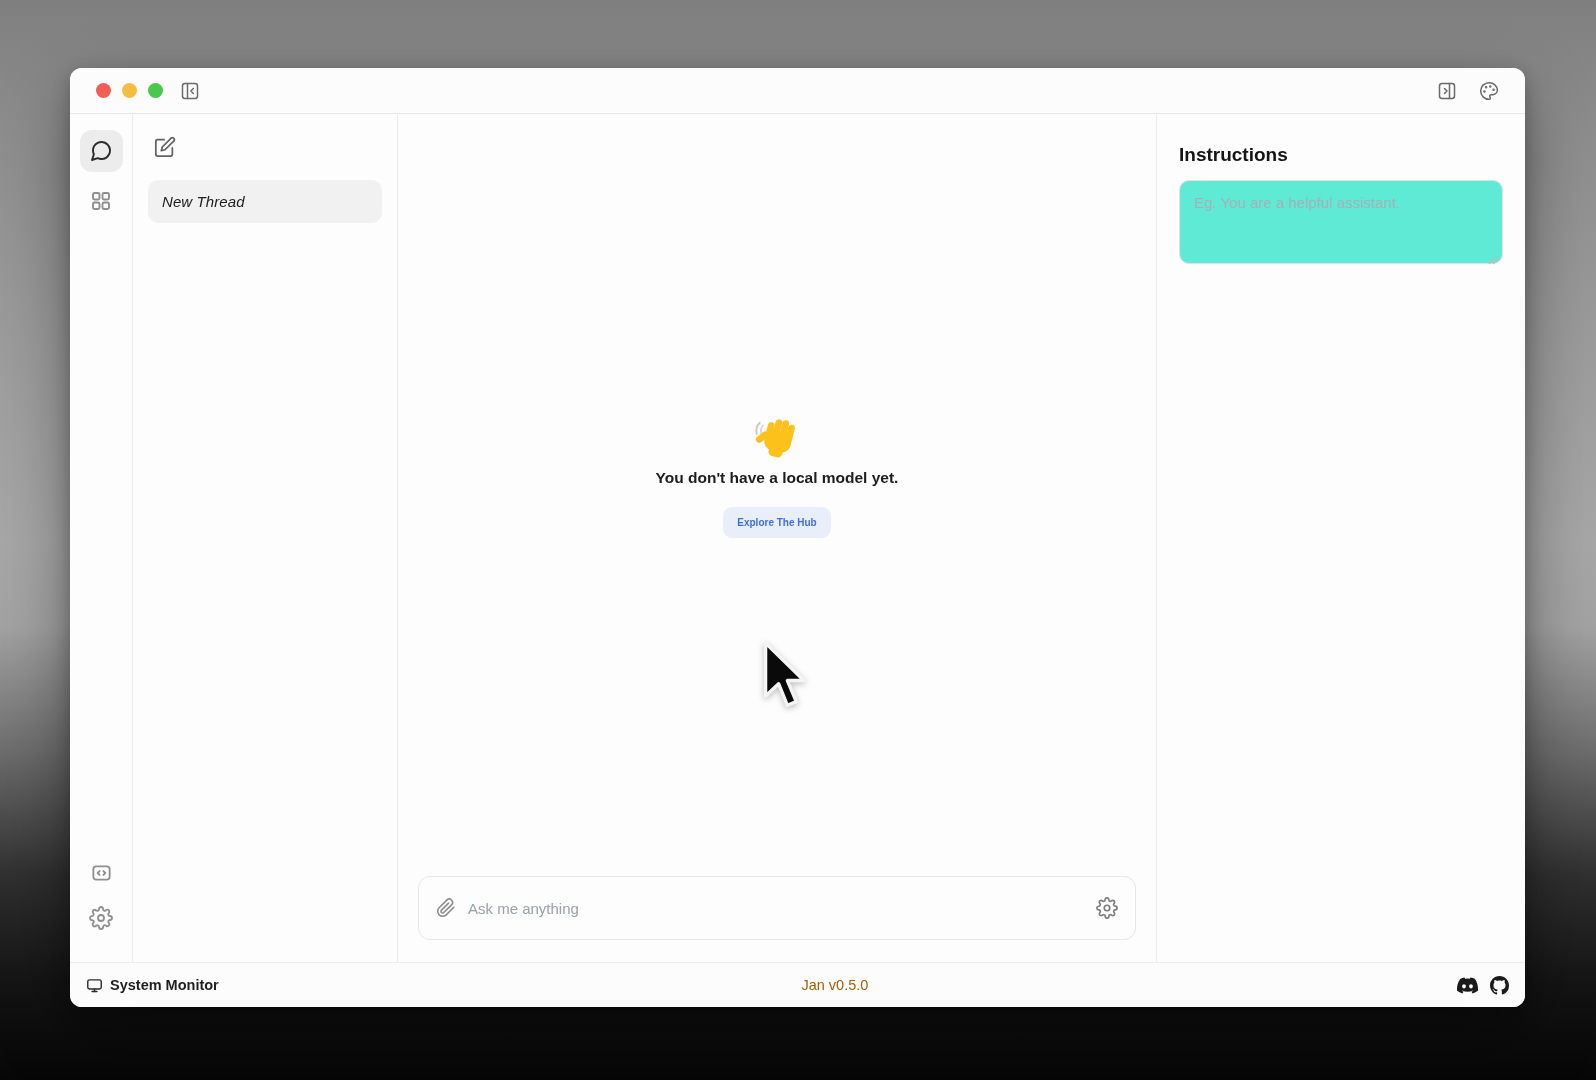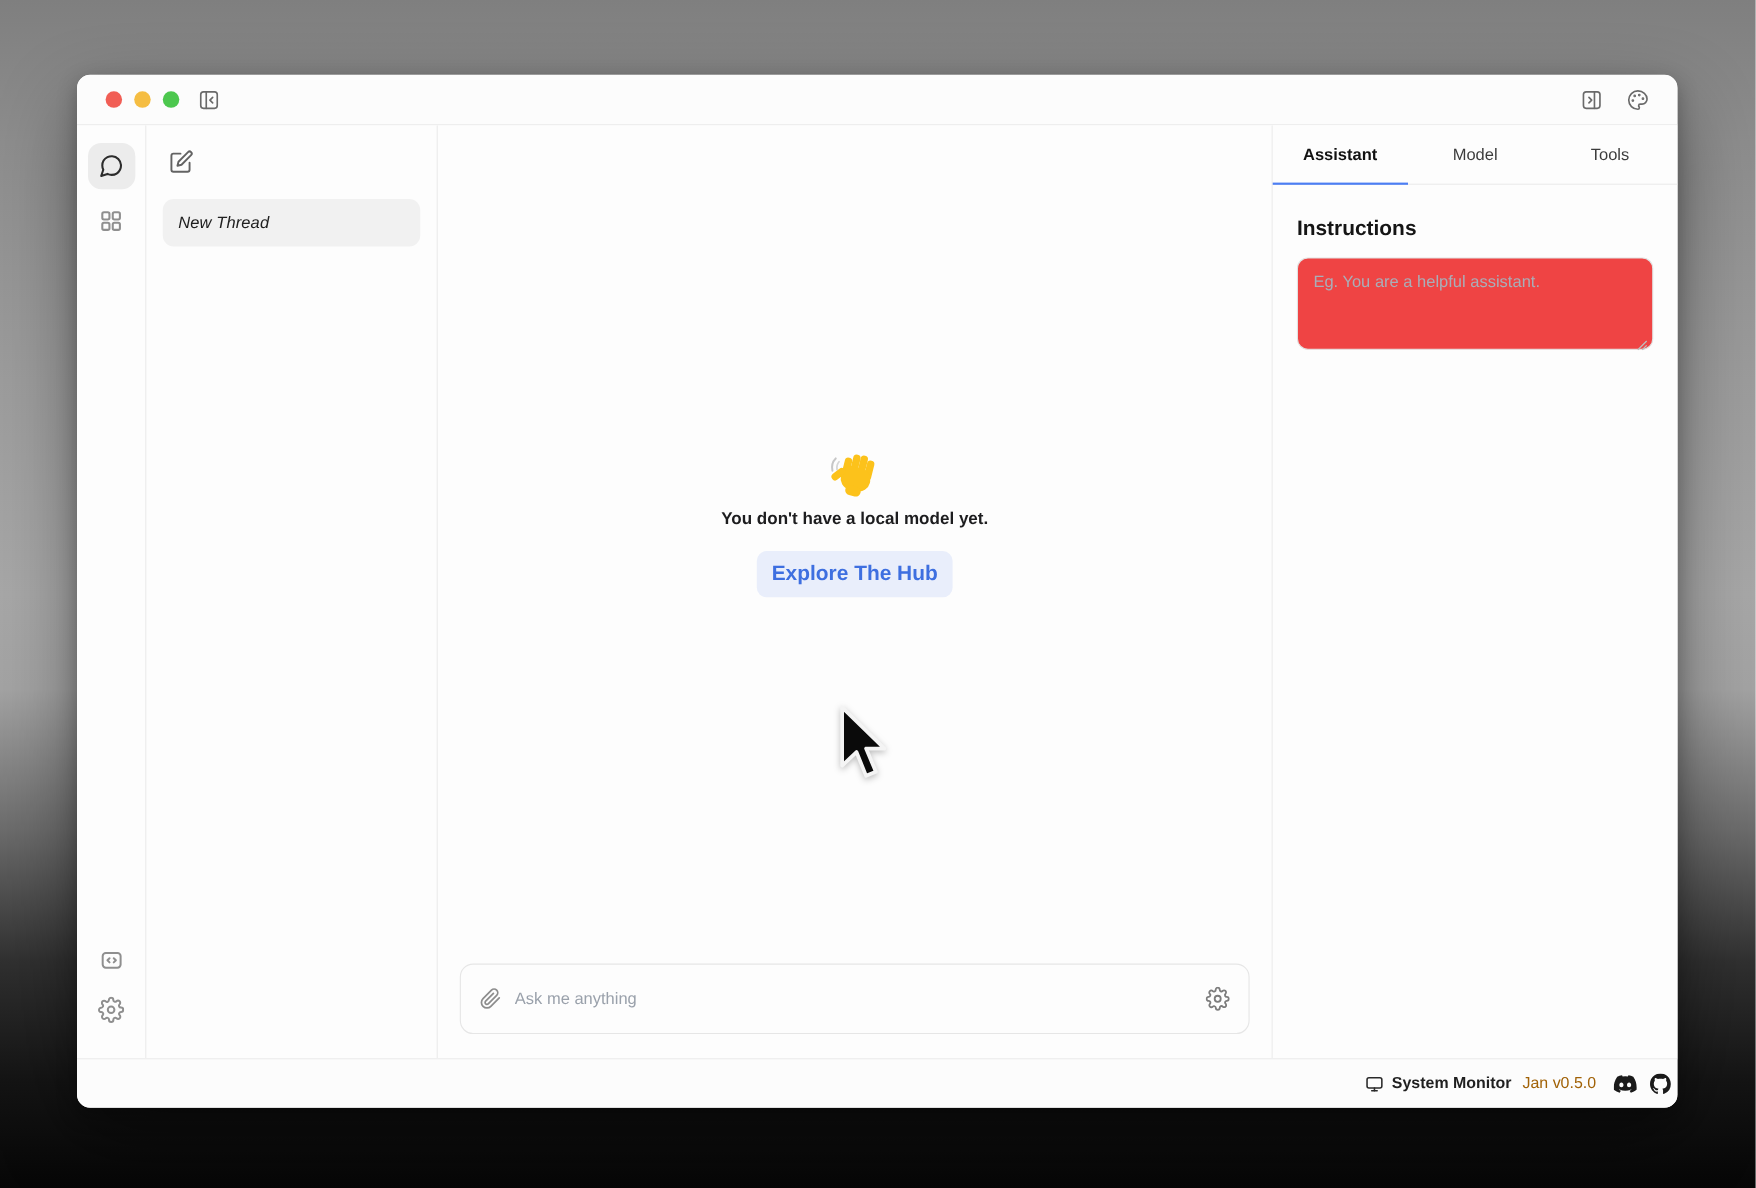--- a/index.html
+++ b/index.html
@@ -60,21 +60,21 @@
   .main { flex:1; display:flex; flex-direction:column; min-width:0; }
   .empty-state {
     flex:1; display:flex; flex-direction:column;
     align-items:center; justify-content:center; padding-bottom:40px;
   }
   .wave { width:48px; height:48px; }
   .empty-msg { margin-top:8px; font-size:15.5px; font-weight:600; color:#1d1d1f; }
   .cta-btn {
     margin-top:20px; border:none; cursor:pointer;
     padding:10px 14px; border-radius:9px;
-    font-family:inherit; font-size:19px; font-weight:700;
+    font-family:inherit; font-size:10px; font-weight:700;
   }
   .chat-input {
     margin:0 20px 22px; height:64px; flex:0 0 auto;
     border:1px solid #e6e6e6; border-radius:12px; background:#fdfdfd;
     display:flex; align-items:center; padding:0 17px;
   }
   .clip-icon { width:20px; height:20px; color:#8d8d8d; flex:0 0 auto; }
   .clip-icon svg { width:100%; height:100%; }
   .chat-field {
     flex:1; border:none; outline:none; background:transparent;
@@ -93,29 +93,29 @@
   .tab.active { color:#111; font-weight:700; }
   .tab.active::after {
     content:""; position:absolute; left:0; right:0; bottom:-1px; height:2px;
     background:var(--accent,#4c7ef3);
   }
   .panel-content { padding:30px 22px 0; }
   .panel-heading { font-size:19px; font-weight:700; color:#151515; }
   .textarea-wrap { position:relative; margin-top:14px; }
   .instructions-field {
     width:100%; height:84px; resize:none; outline:none;
-    border:1px solid #e2e2e2; border-radius:10px; background:#ef4444;
+    border:1px solid #e2e2e2; border-radius:10px; background:#5eead4;
     padding:12px 14px; font-family:inherit; font-size:15px; color:#333; line-height:1.35;
   }
   .instructions-field::placeholder { color:#a9aeb8; }
   .resize-grip { position:absolute; right:5px; bottom:7px; width:10px; height:10px; }
   
   .statusbar {
     flex:0 0 45px; border-top:1px solid #ececec; background:#fcfcfc;
-    display:flex; align-items:center; justify-content:flex-end; padding:0 6px;
+    display:flex; align-items:center; justify-content:space-between; padding:0 16px;
   }
   .sys-monitor { display:flex; align-items:center; gap:7px; color:#222; cursor:pointer; }
   .sys-monitor svg { width:17px; height:17px; }
   .sys-label { font-size:14.5px; font-weight:600; color:#1f1f1f; }
   .version { margin-left:10px; font-size:14.5px; color:#a16207; }
   .social { display:flex; align-items:center; gap:12px; margin-left:16px; }
   .social .soc-btn { width:19px; height:19px; color:#1a1a1a; display:inline-flex; cursor:pointer; }
   .social svg { width:100%; height:100%; }
   
   .cursor { position:absolute; left:761px; top:640px; width:46px; height:78px; pointer-events:none;
@@ -244,25 +244,20 @@
         <span class="input-gear">
           <svg viewBox="0 0 24 24" fill="none" stroke="currentColor" stroke-width="1.8" stroke-linecap="round" stroke-linejoin="round">
             <circle cx="12" cy="12" r="3"></circle>
             <path d="M19.4 15a1.65 1.65 0 0 0 .33 1.82l.06.06a2 2 0 0 1 0 2.83 2 2 0 0 1-2.83 0l-.06-.06a1.65 1.65 0 0 0-1.82-.33 1.65 1.65 0 0 0-1 1.51V21a2 2 0 0 1-2 2 2 2 0 0 1-2-2v-.09A1.65 1.65 0 0 0 9 19.4a1.65 1.65 0 0 0-1.82.33l-.06.06a2 2 0 0 1-2.83 0 2 2 0 0 1 0-2.83l.06-.06a1.65 1.65 0 0 0 .33-1.82 1.65 1.65 0 0 0-1.51-1H3a2 2 0 0 1-2-2 2 2 0 0 1 2-2h.09A1.65 1.65 0 0 0 4.6 9a1.65 1.65 0 0 0-.33-1.82l-.06-.06a2 2 0 0 1 0-2.83 2 2 0 0 1 2.83 0l.06.06a1.65 1.65 0 0 0 1.82.33H9a1.65 1.65 0 0 0 1-1.51V3a2 2 0 0 1 2-2 2 2 0 0 1 2 2v.09a1.65 1.65 0 0 0 1 1.51 1.65 1.65 0 0 0 1.82-.33l.06-.06a2 2 0 0 1 2.83 0 2 2 0 0 1 0 2.83l-.06.06a1.65 1.65 0 0 0-.33 1.82V9a1.65 1.65 0 0 0 1.51 1H21a2 2 0 0 1 2 2 2 2 0 0 1-2 2h-.09a1.65 1.65 0 0 0-1.51 1z"></path>
           </svg>
         </span>
       </div>
     </div>
 
     <div class="right-panel">
-      <div class="tabs">
-        <div class="tab active">Assistant</div>
-        <div class="tab">Model</div>
-        <div class="tab">Tools</div>
-      </div>
       <div class="panel-content">
         <div class="panel-heading">Instructions</div>
         <div class="textarea-wrap">
           <textarea class="instructions-field" placeholder="Eg. You are a helpful assistant." style=""></textarea>
           <span class="resize-grip">
             <svg viewBox="0 0 10 10">
                 <path d="M9 1 1 9 M9 5 5 9" stroke="#bdbdbd" stroke-width="1.2" fill="none"></path>
               </svg>
           </span>
         </div>

